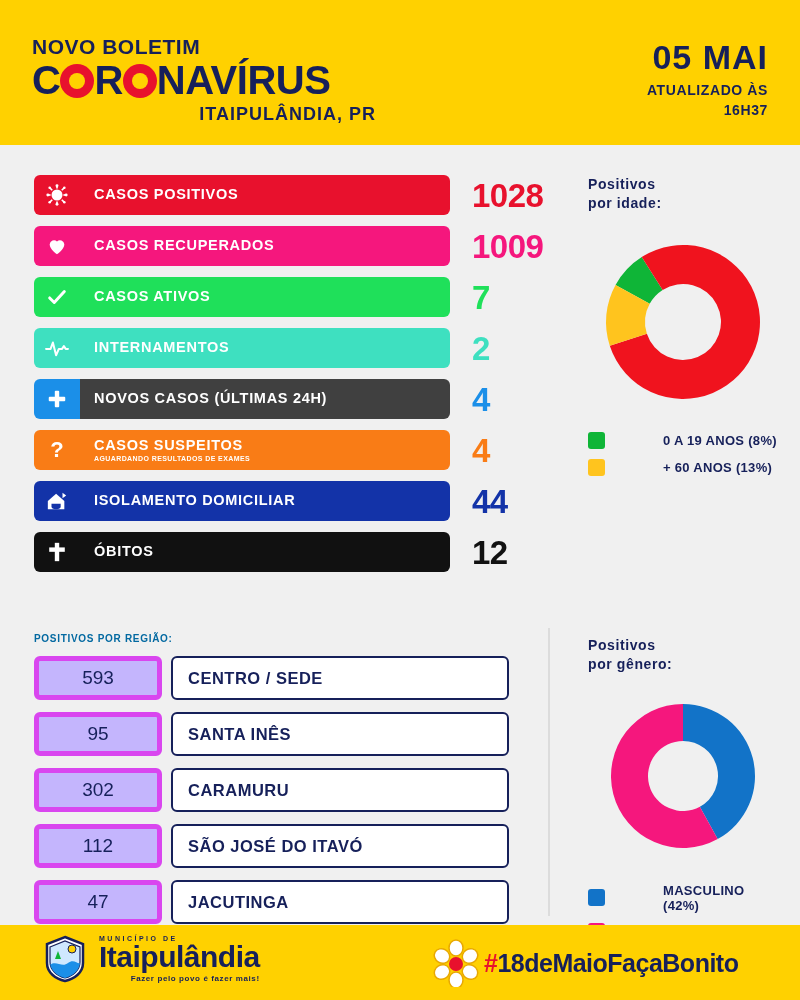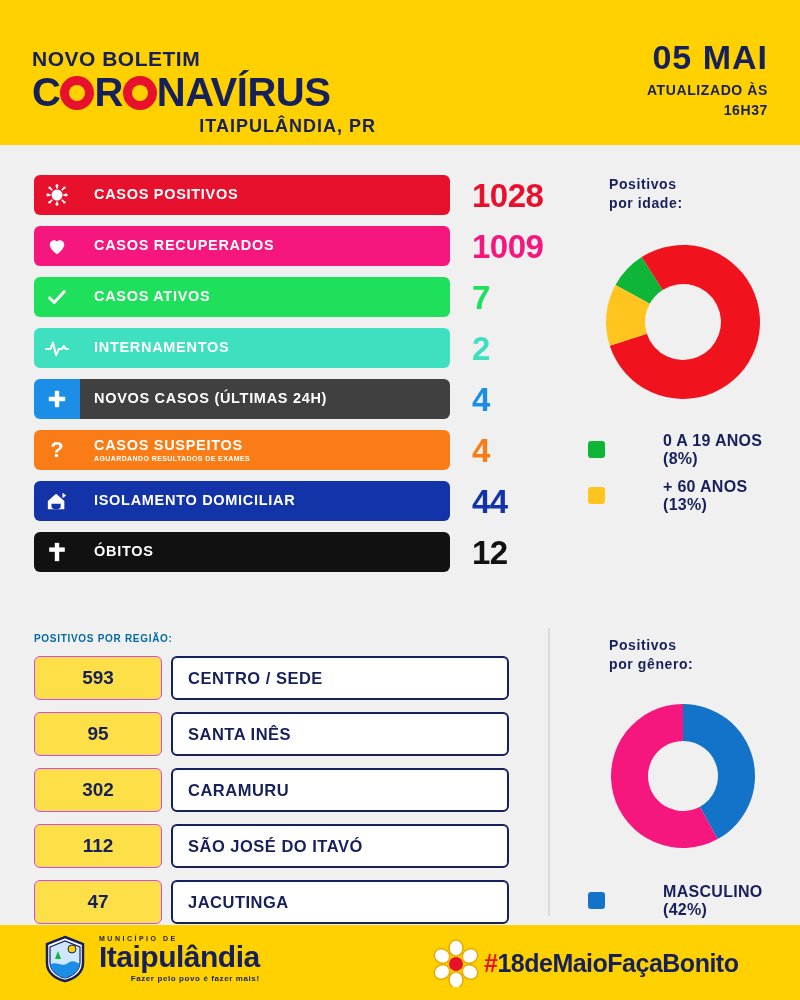--- a/index.html
+++ b/index.html
@@ -9,21 +9,21 @@
     background: #f0f0f0;
     overflow: hidden;
   }
   #page { position: relative; width:800px; height:1000px; background:#f0f0f0; }
 
   
   .header {
     position:absolute; left:0; top:0; width:800px; height:145px;
     background:#ffd100;
   }
-  .hdr-left { position:absolute; left:32px; top:48px; }
+  .hdr-left { position:absolute; left:32px; top:36px; }
   .hdr-novo {
     font-size:21px; font-weight:bold; color:#16205a;
     letter-spacing:0.5px; line-height:1;
   }
   .hdr-corona {
     font-size:40px; font-weight:bold; color:#16205a;
     letter-spacing:-0.5px; line-height:1.05; margin-top:2px;
   }
   .hdr-corona .dot-o {
     display:inline-block; position:relative; width:34px; height:34px;
@@ -85,41 +85,40 @@
     font-size:33px; font-weight:bold; letter-spacing:-0.5px;
     margin-left:22px; line-height:1;
   }
   .stat-icon svg { display:block; }
 
   
   .age-panel { position:absolute; left:588px; top:175px; width:190px; }
   .panel-title {
     font-size:14px; font-weight:bold; color:#16205a; letter-spacing:0.6px;
     line-height:1.35;
-    margin-left:21px;
   }
   .donut-wrap { position:relative; margin-top:22px; }
   .legend { margin-top:18px; }
   .legend-item { display:flex; align-items:center; margin-bottom:10px; }
   .legend-sw { width:17px; height:17px; border-radius:3px; flex:0 0 auto; }
   .legend-tx {
-    font-size:16px; font-weight:bold; color:#16205a;
+    font-size:13px; font-weight:bold; color:#16205a;
     letter-spacing:0.3px; margin-left:10px;padding-left:48px;
   }
 
   
   .regions { position:absolute; left:34px; top:633px; width:475px; }
   .regions-title {
     font-size:10px; font-weight:bold; color:#0369a1; letter-spacing:0.7px;
   }
   .region-row { display:flex; margin-top:12px; }
   .region-num {
-    width:128px; height:44px; border:1px solid #d946ef; border-radius:6px;
-    background:#fde047; display:flex; align-items:center; justify-content:center;
-    font-size:19px; font-weight:bold; color:#16205a;
+    width:128px; height:44px; border:5px solid #d946ef; border-radius:6px;
+    background:#c4b5fd; display:flex; align-items:center; justify-content:center;
+    font-size:19px; font-weight:normal; color:#16205a;
   }
   .region-name {
     flex:1; height:44px; border:2px solid #16205a; border-radius:6px;
     background:#fff; display:flex; align-items:center; margin-left:9px;
     padding-left:15px; font-size:16.5px; font-weight:bold; color:#16205a;
     letter-spacing:0.5px;
   }
 
   
   .gender-panel { position:absolute; left:588px; top:636px; width:190px; }

